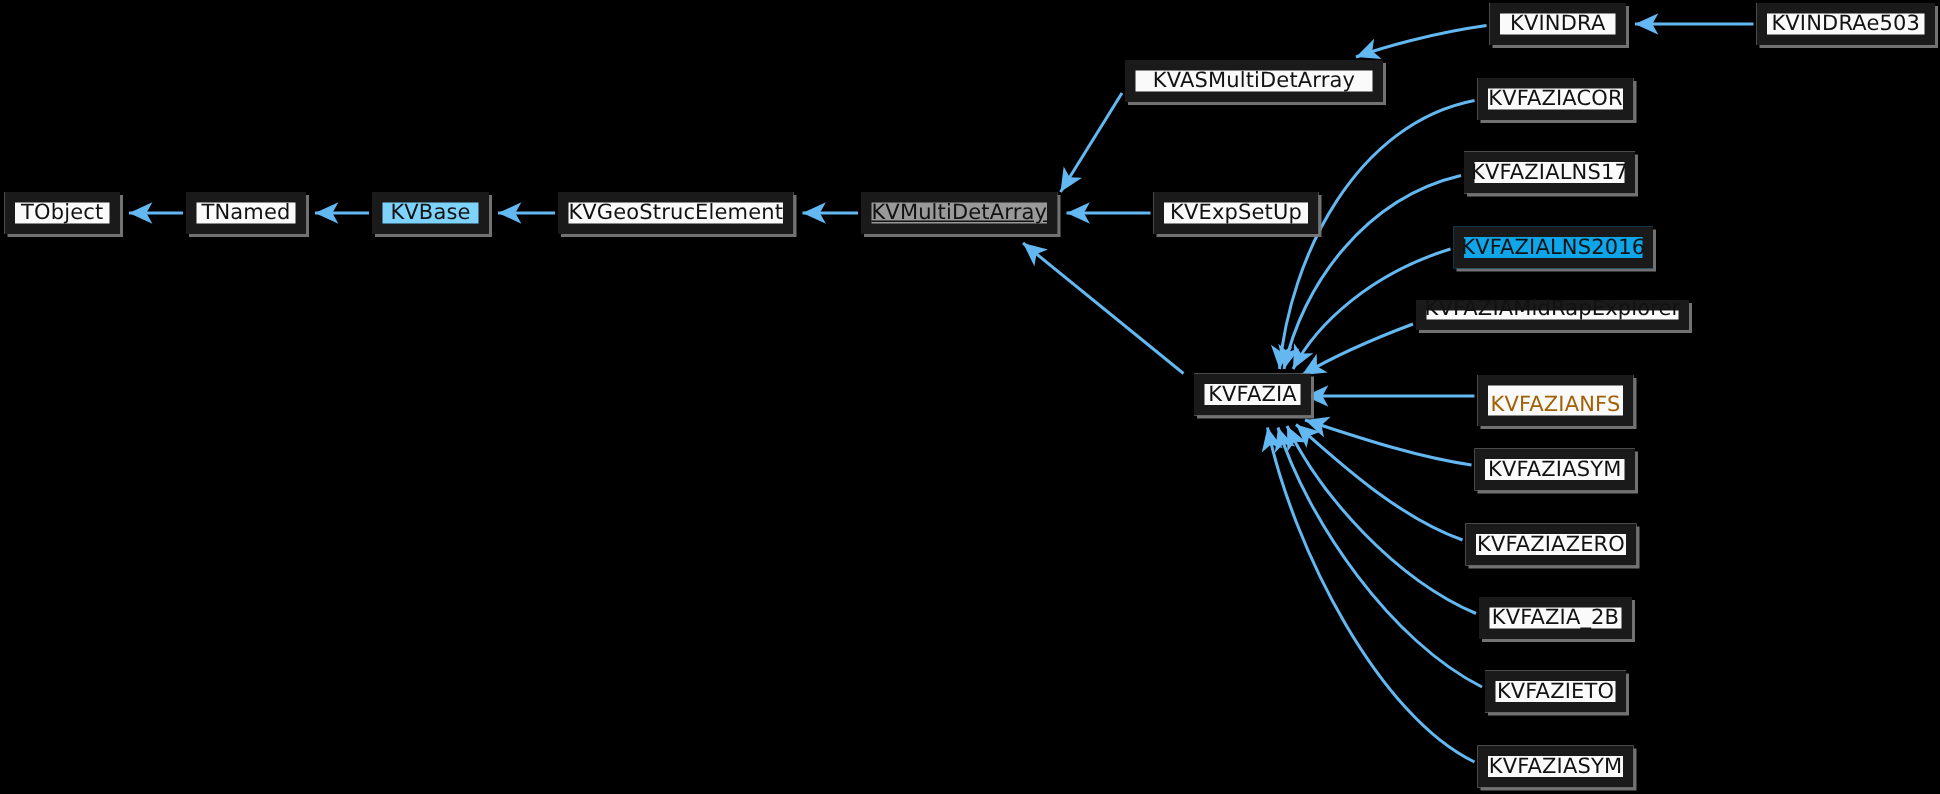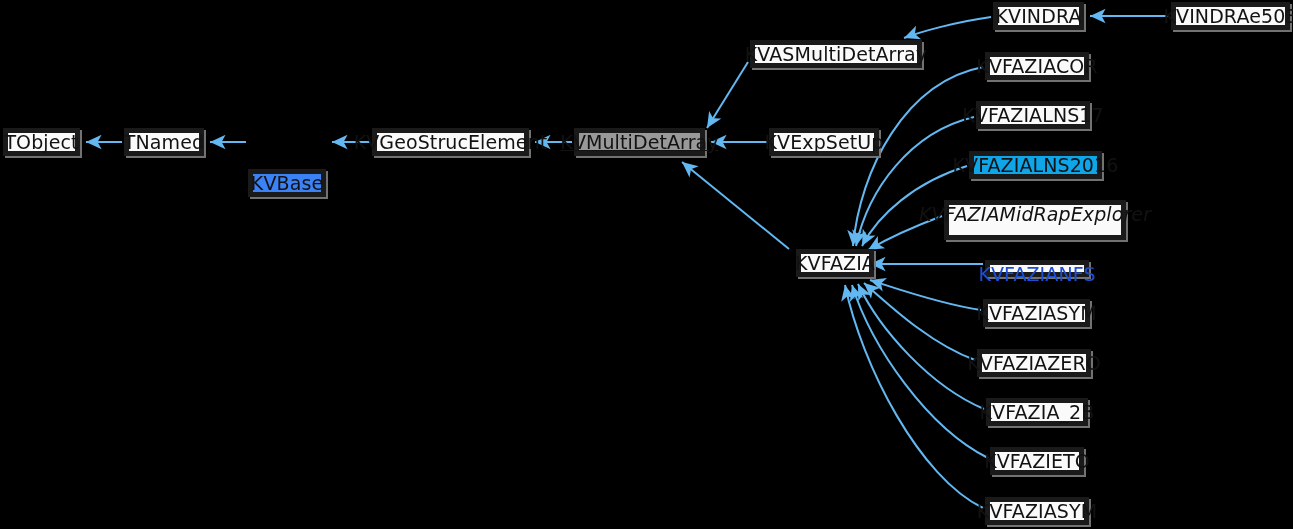--- a/index.html
+++ b/index.html
@@ -20,27 +20,27 @@
     left: 0;
     top: 0;
     width: 1293px;
     height: 529px;
     pointer-events: none;
   }
   .node {
     position: absolute;
     box-sizing: border-box;
     background: #fafafa;
-    border: 5px solid #701a75;
+    border: 7px solid #701a75;
     box-shadow: 2px 2px 0 0 rgba(120,120,120,0.95);
     display: flex;
-    align-items: flex-start;
+    align-items: flex-end;
     justify-content: center;
     color: #121212;
-    font-size: 19px;
+    font-size: 14px;
     line-height: 1;
     white-space: nowrap;
     letter-spacing: 0.1px;
   }
   .node.highlight {
     background: #999999;
     text-decoration: underline;
   }
   .node-label {
     pointer-events: none;
@@ -80,21 +80,21 @@
       </g>
   </svg>
 
   <div id="nodes-group">
       <div class="node" style="left: 3px; top: 128px; width: 77px; height: 28px; background: rgb(250, 250, 250); border-color: rgb(26, 26, 26); color: rgb(18, 18, 18);">
         <span class="node-label">TObject</span>
       </div>
       <div class="node" style="left: 124px; top: 128px; width: 80px; height: 28px; background: rgb(250, 250, 250); border-color: rgb(26, 26, 26); color: rgb(18, 18, 18);">
         <span class="node-label">TNamed</span>
       </div>
-      <div class="node" style="left: 248px; top: 128px; width: 78px; height: 28px; background: #3b82f6; border-color: rgb(26, 26, 26); color: rgb(18, 18, 18); margin-top: 41px;">
+      <div class="node" style="left: 248px; top: 128px; width: 78px; height: 28px; background: #7dd3fc; border-color: rgb(26, 26, 26); color: rgb(18, 18, 18);">
         <span class="node-label">KVBase</span>
       </div>
       <div class="node" style="left: 372px; top: 128px; width: 157px; height: 28px; background: rgb(250, 250, 250); border-color: rgb(26, 26, 26); color: rgb(18, 18, 18);">
         <span class="node-label">KVGeoStrucElement</span>
       </div>
       <div class="node highlight" style="left: 574px; top: 128px; width: 131px; height: 28px; background: rgb(153, 153, 153); border-color: rgb(26, 26, 26); color: rgb(18, 18, 18);">
         <span class="node-label">KVMultiDetArray</span>
       </div>
       <div class="node" style="left: 750px; top: 40px; width: 172px; height: 28px; background: rgb(250, 250, 250); border-color: rgb(26, 26, 26); color: rgb(18, 18, 18);">
         <span class="node-label">KVASMultiDetArray</span>
@@ -113,24 +113,24 @@
       </div>
       <div class="node" style="left: 985px; top: 52px; width: 104px; height: 28px; background: rgb(250, 250, 250); border-color: rgb(26, 26, 26); color: rgb(18, 18, 18);">
         <span class="node-label">KVFAZIACOR</span>
       </div>
       <div class="node" style="left: 976px; top: 101px; width: 114px; height: 28px; background: rgb(250, 250, 250); border-color: rgb(26, 26, 26); color: rgb(18, 18, 18);">
         <span class="node-label">KVFAZIALNS17</span>
       </div>
       <div class="node" style="left: 969px; top: 151px; width: 133px; height: 28px; background: #0ea5e9; border-color: rgb(26, 26, 26); color: rgb(18, 18, 18);">
         <span class="node-label">KVFAZIALNS2016</span>
       </div>
-      <div class="node" style="left: 944px; top: 200px; width: 182px; height: 40px; background: rgb(250, 250, 250); border-color: rgb(26, 26, 26); color: rgb(18, 18, 18); font-style: italic;">
+      <div class="node" style="left: 944px; top: 200px; width: 182px; height: 20px; background: rgb(250, 250, 250); border-color: rgb(26, 26, 26); color: rgb(18, 18, 18);">
         <span class="node-label">KVFAZIAMidRapExplorer</span>
       </div>
-      <div class="node" style="left: 985px; top: 260px; width: 104px; height: 17px; background: rgb(250, 250, 250); border-color: rgb(26, 26, 26); color: #1d4ed8;">
+      <div class="node" style="left: 985px; top: 250px; width: 104px; height: 34px; background: rgb(250, 250, 250); border-color: rgb(26, 26, 26); color: #a16207;">
         <span class="node-label">KVFAZIANFS</span>
       </div>
       <div class="node" style="left: 983px; top: 299px; width: 107px; height: 28px; background: rgb(250, 250, 250); border-color: rgb(26, 26, 26); color: rgb(18, 18, 18);">
         <span class="node-label">KVFAZIASYM</span>
       </div>
       <div class="node" style="left: 977px; top: 349px; width: 114px; height: 28px; background: rgb(250, 250, 250); border-color: rgb(26, 26, 26); color: rgb(18, 18, 18);">
         <span class="node-label">KVFAZIAZERO</span>
       </div>
       <div class="node" style="left: 986px; top: 398px; width: 102px; height: 28px; background: rgb(250, 250, 250); border-color: rgb(26, 26, 26); color: rgb(18, 18, 18);">
         <span class="node-label">KVFAZIA_2B</span>

